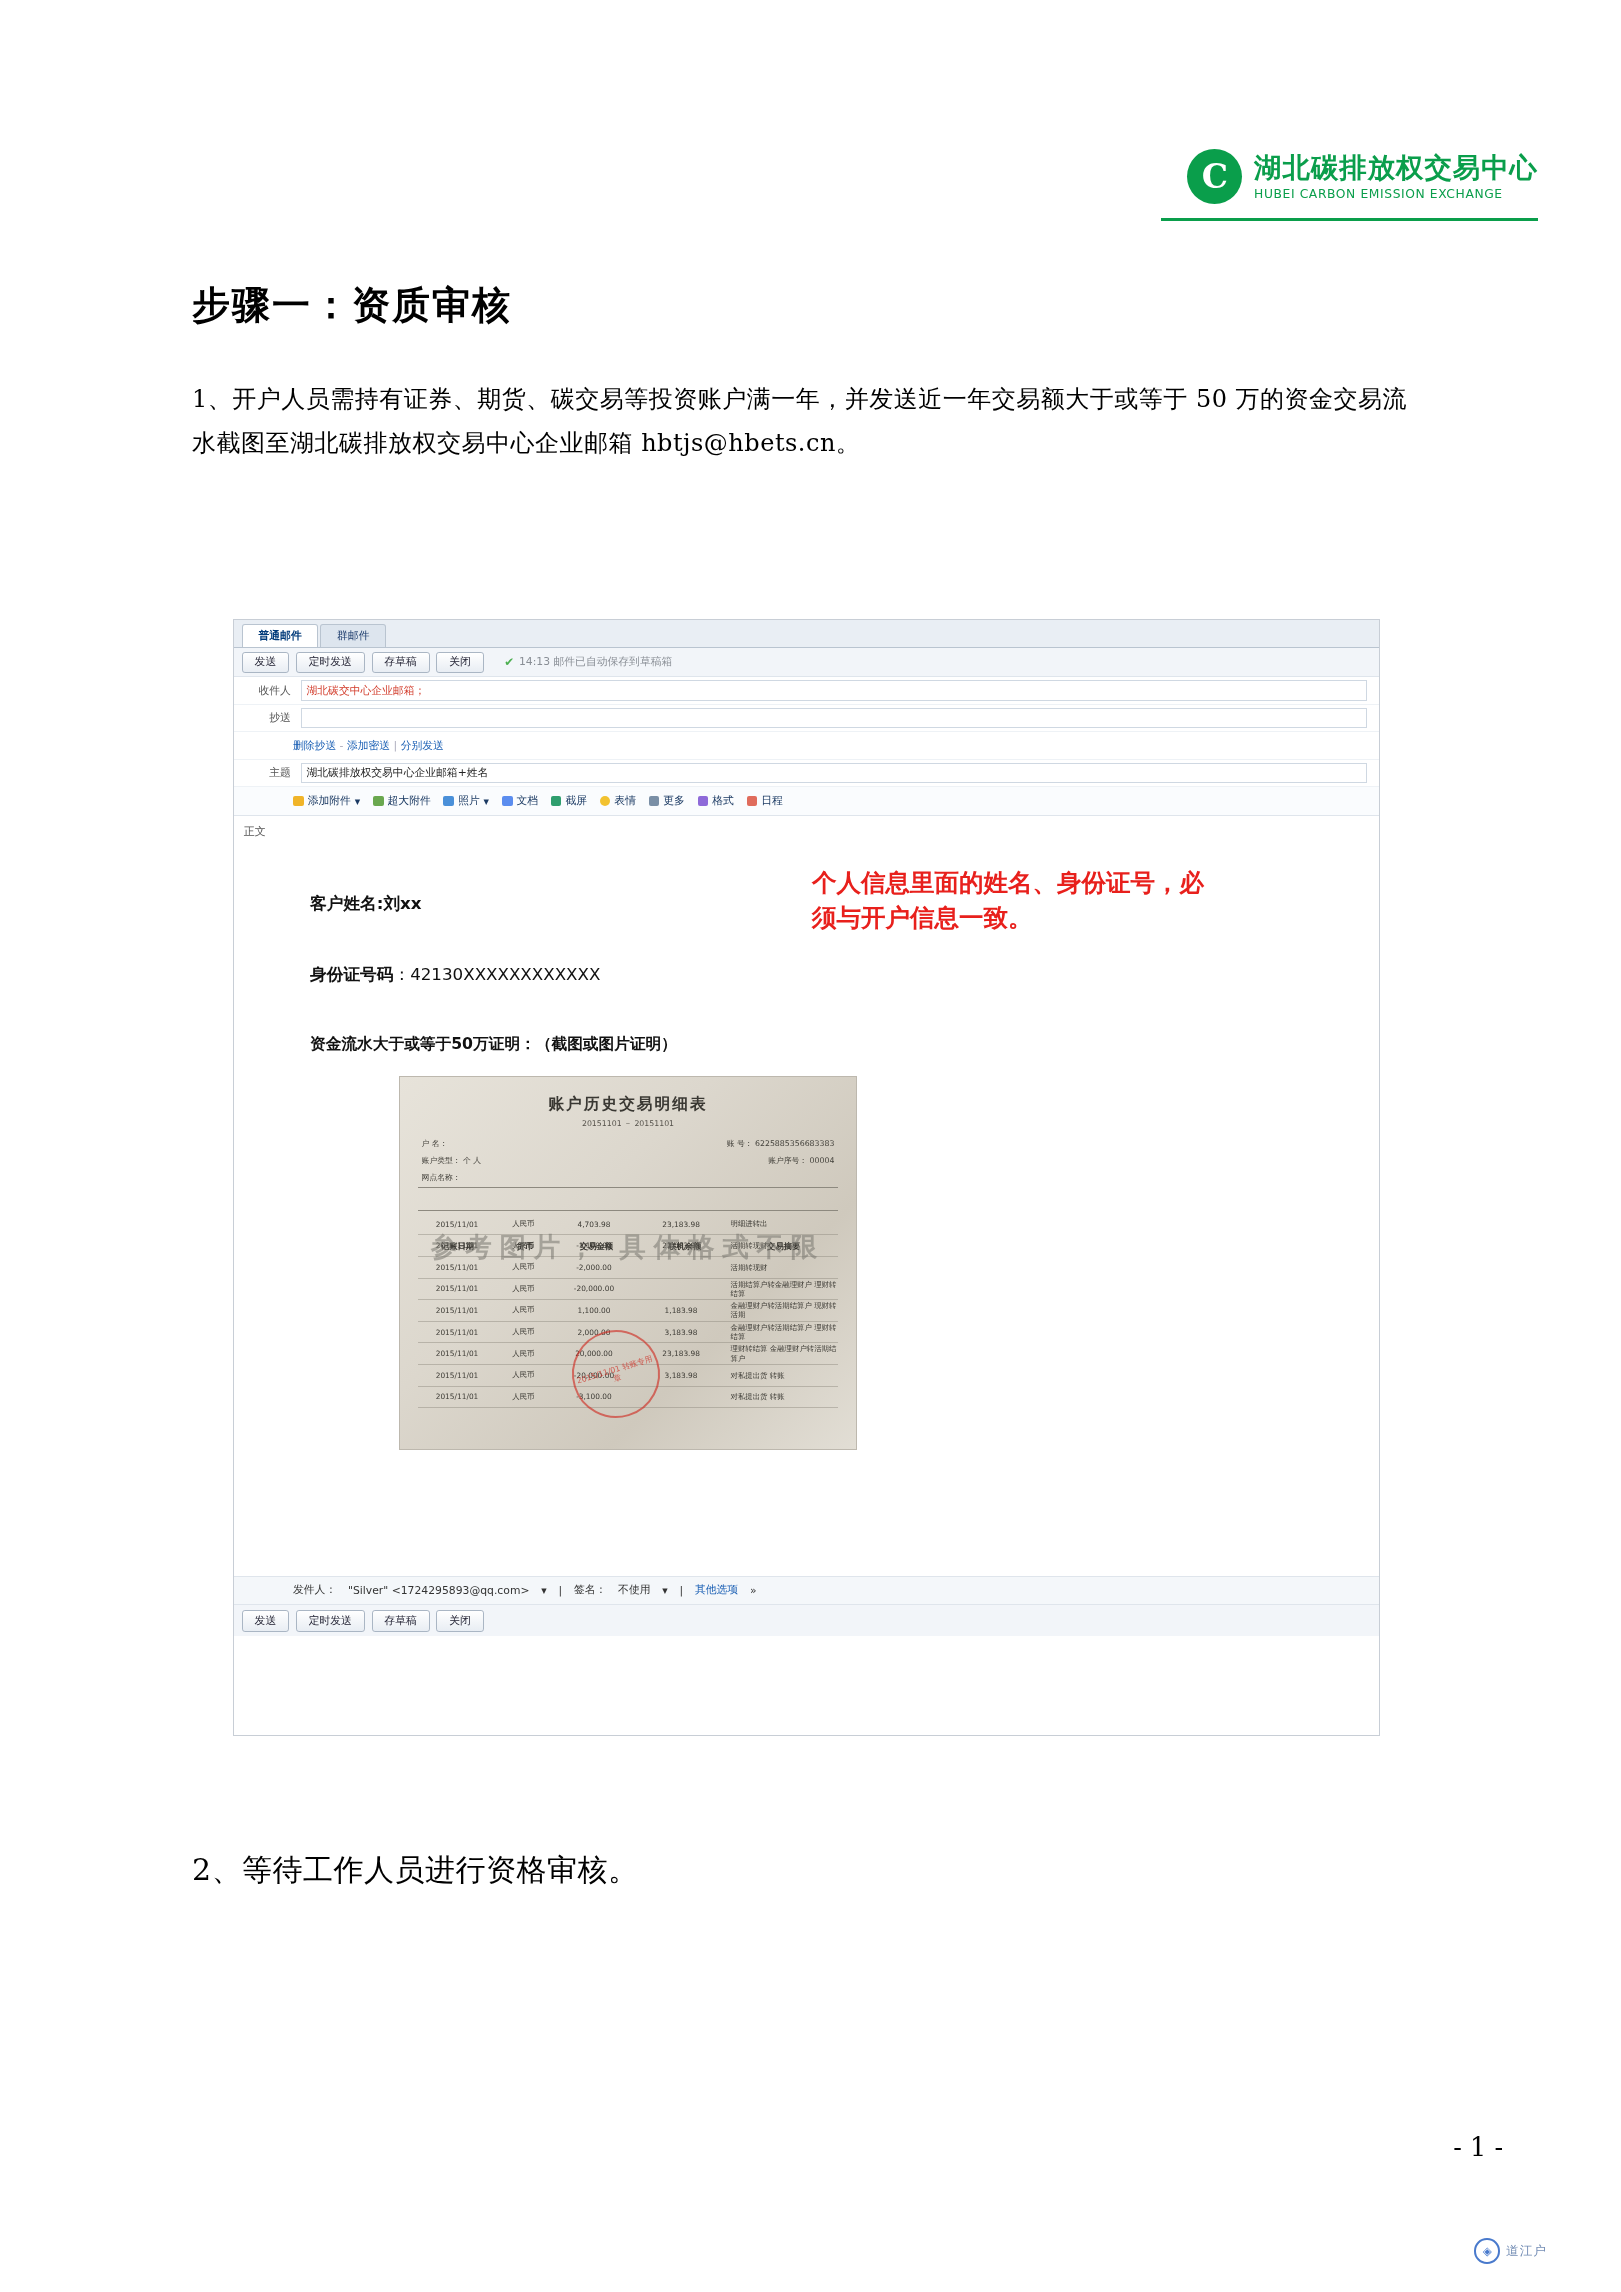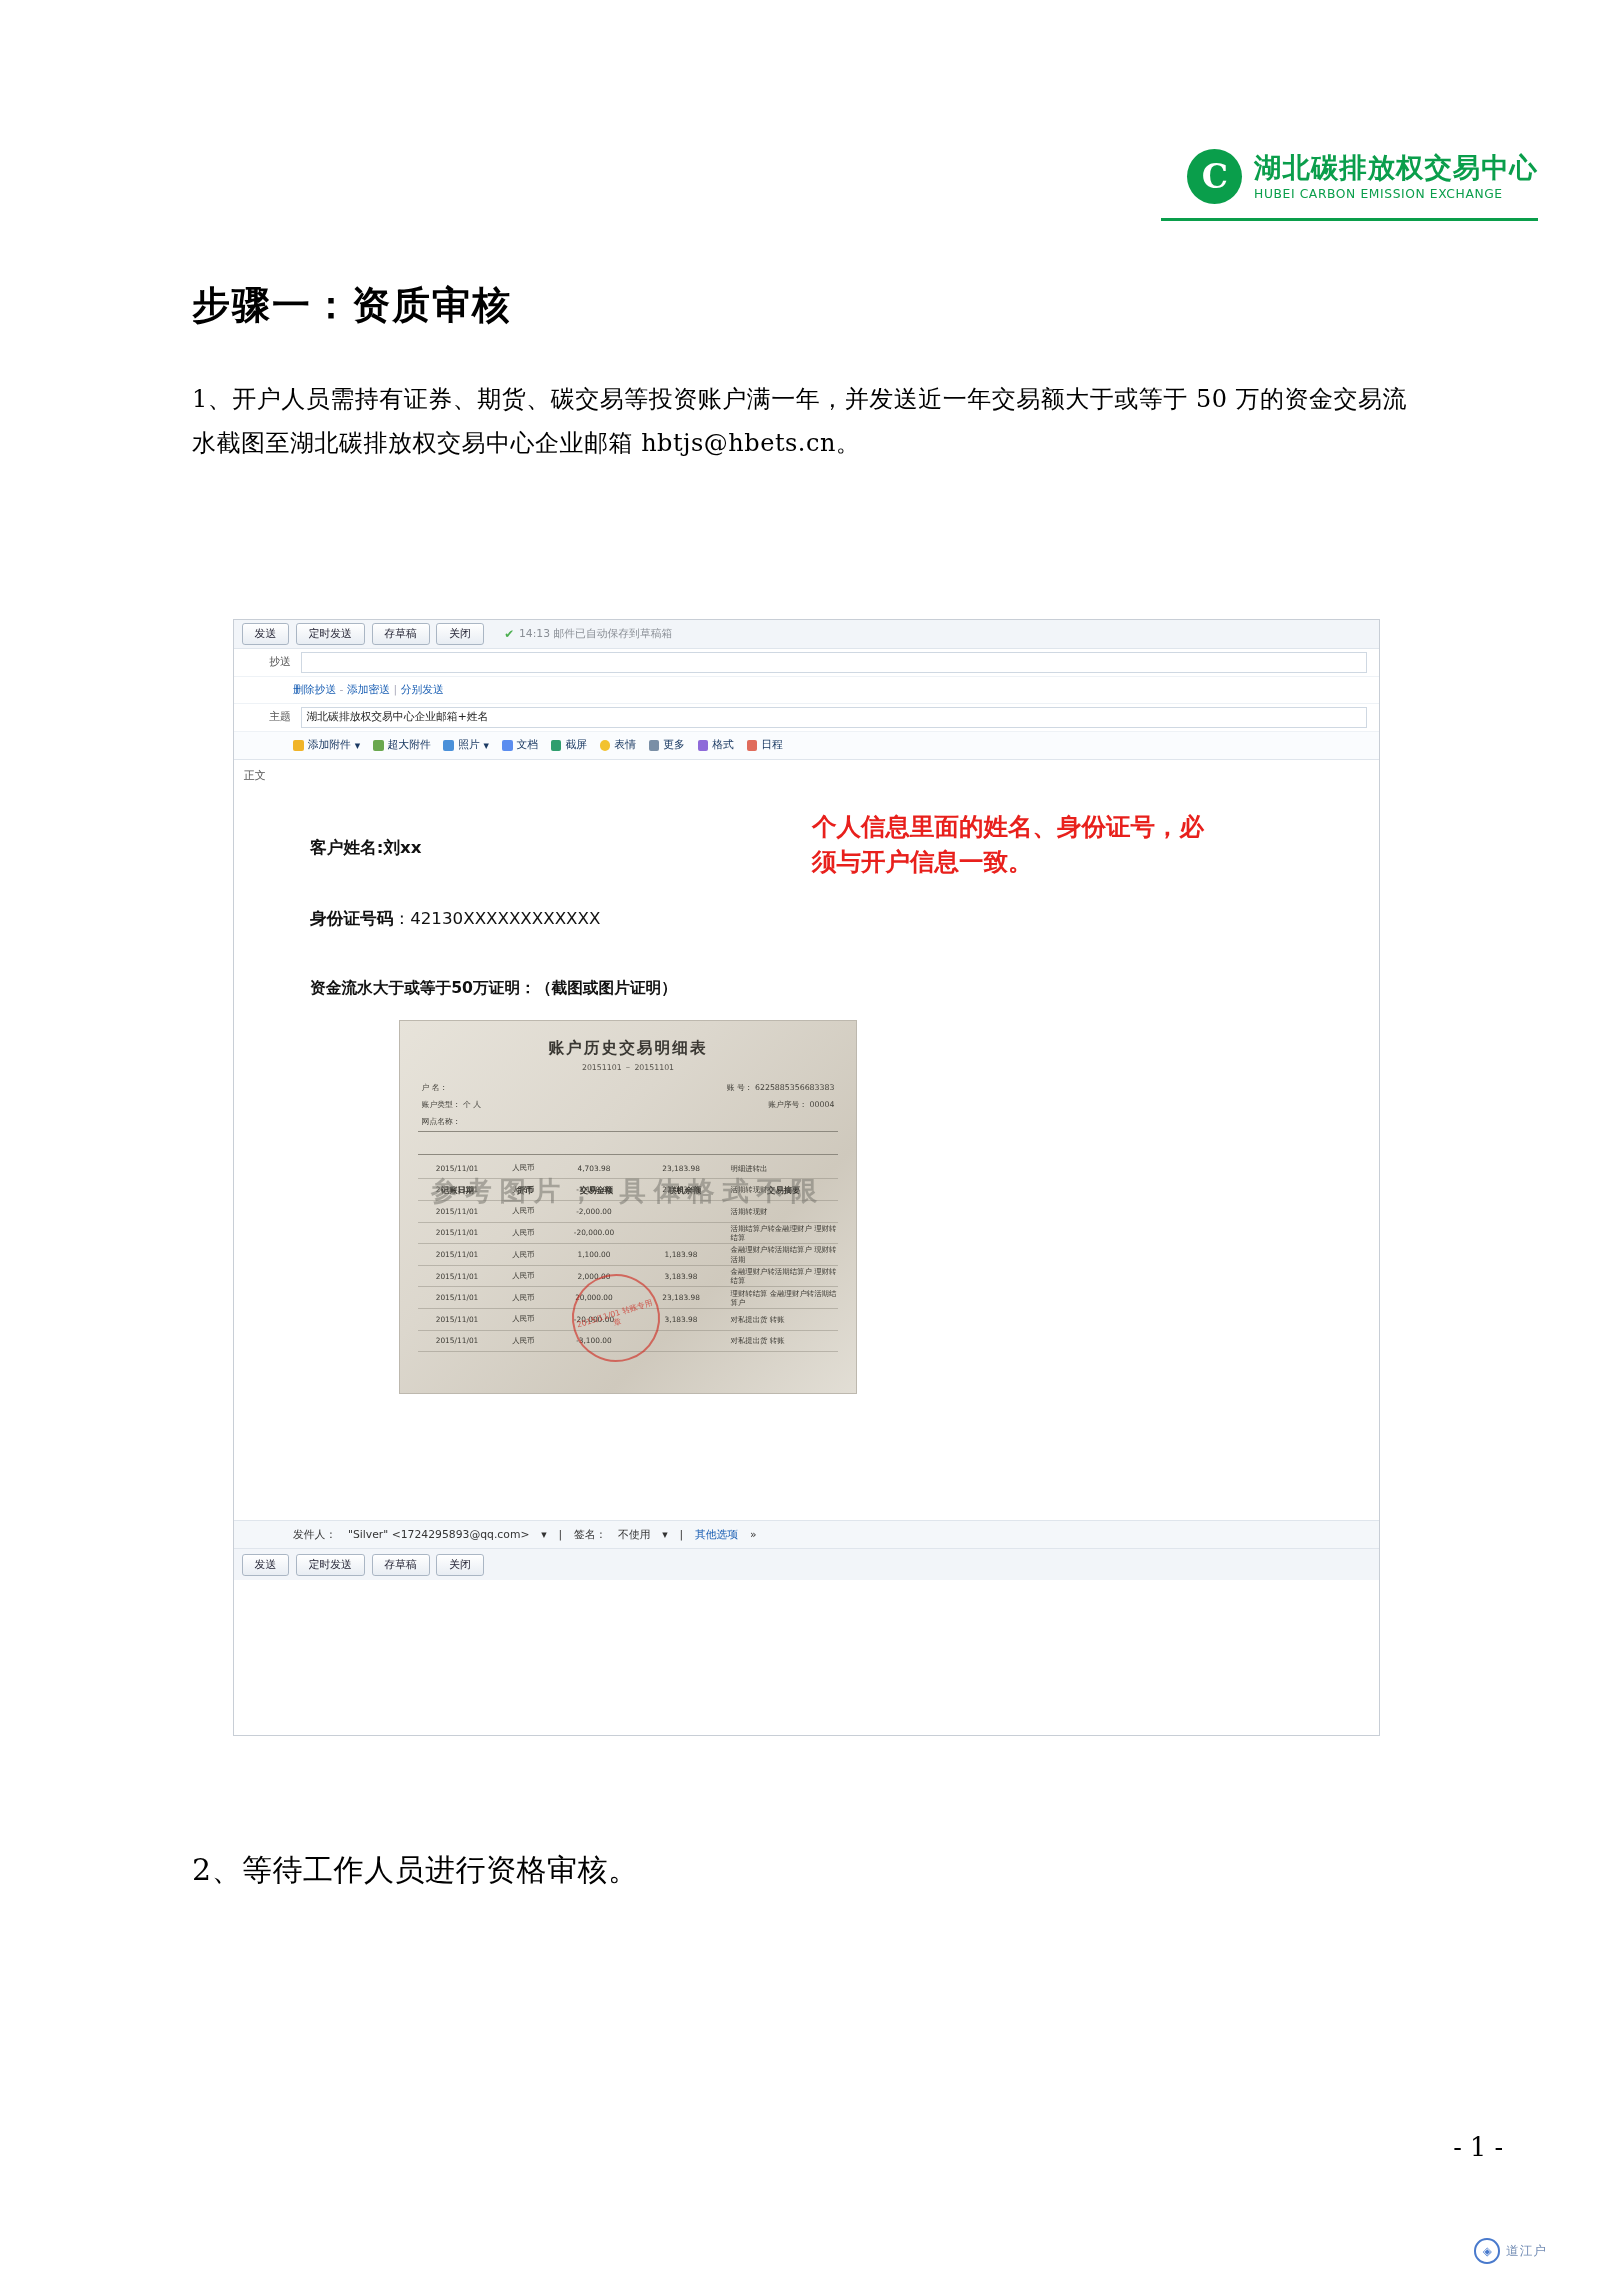--- a/index.html
+++ b/index.html
@@ -207,32 +207,40 @@
   <div class="para2">2、等待工作人员进行资格审核。</div>
   <div class="pagenum">- 1 -</div>
 
   <div class="footer-mark">
     <div class="fm-icon">◈</div>
     <div class="fm-text">道江户</div>
   </div>
 
   <div class="shot">
 
+    <div class="tabbar">
+      <div class="tab active">普通邮件</div>
+      <div class="tab">群邮件</div>
+    </div>
 
     <div class="toolbar">
       <div class="btn">发送</div>
       <div class="btn">定时发送</div>
       <div class="btn">存草稿</div>
       <div class="btn">关闭</div>
       <div class="savemsg">
         <span class="ck">✔</span>
         <span>14:13 邮件已自动保存到草稿箱</span>
       </div>
     </div>
 
+    <div class="frow">
+      <div class="flabel">收件人</div>
+      <div class="finput red">湖北碳交中心企业邮箱；</div>
+    </div>
 
     <div class="frow">
       <div class="flabel">抄送</div>
       <div class="finput"></div>
     </div>
 
     <div class="frow flinkrow" style="padding-left:59px;">
       <span>删除抄送</span>
       <span class="sep">&nbsp;-&nbsp;</span>
       <span>添加密送</span>

